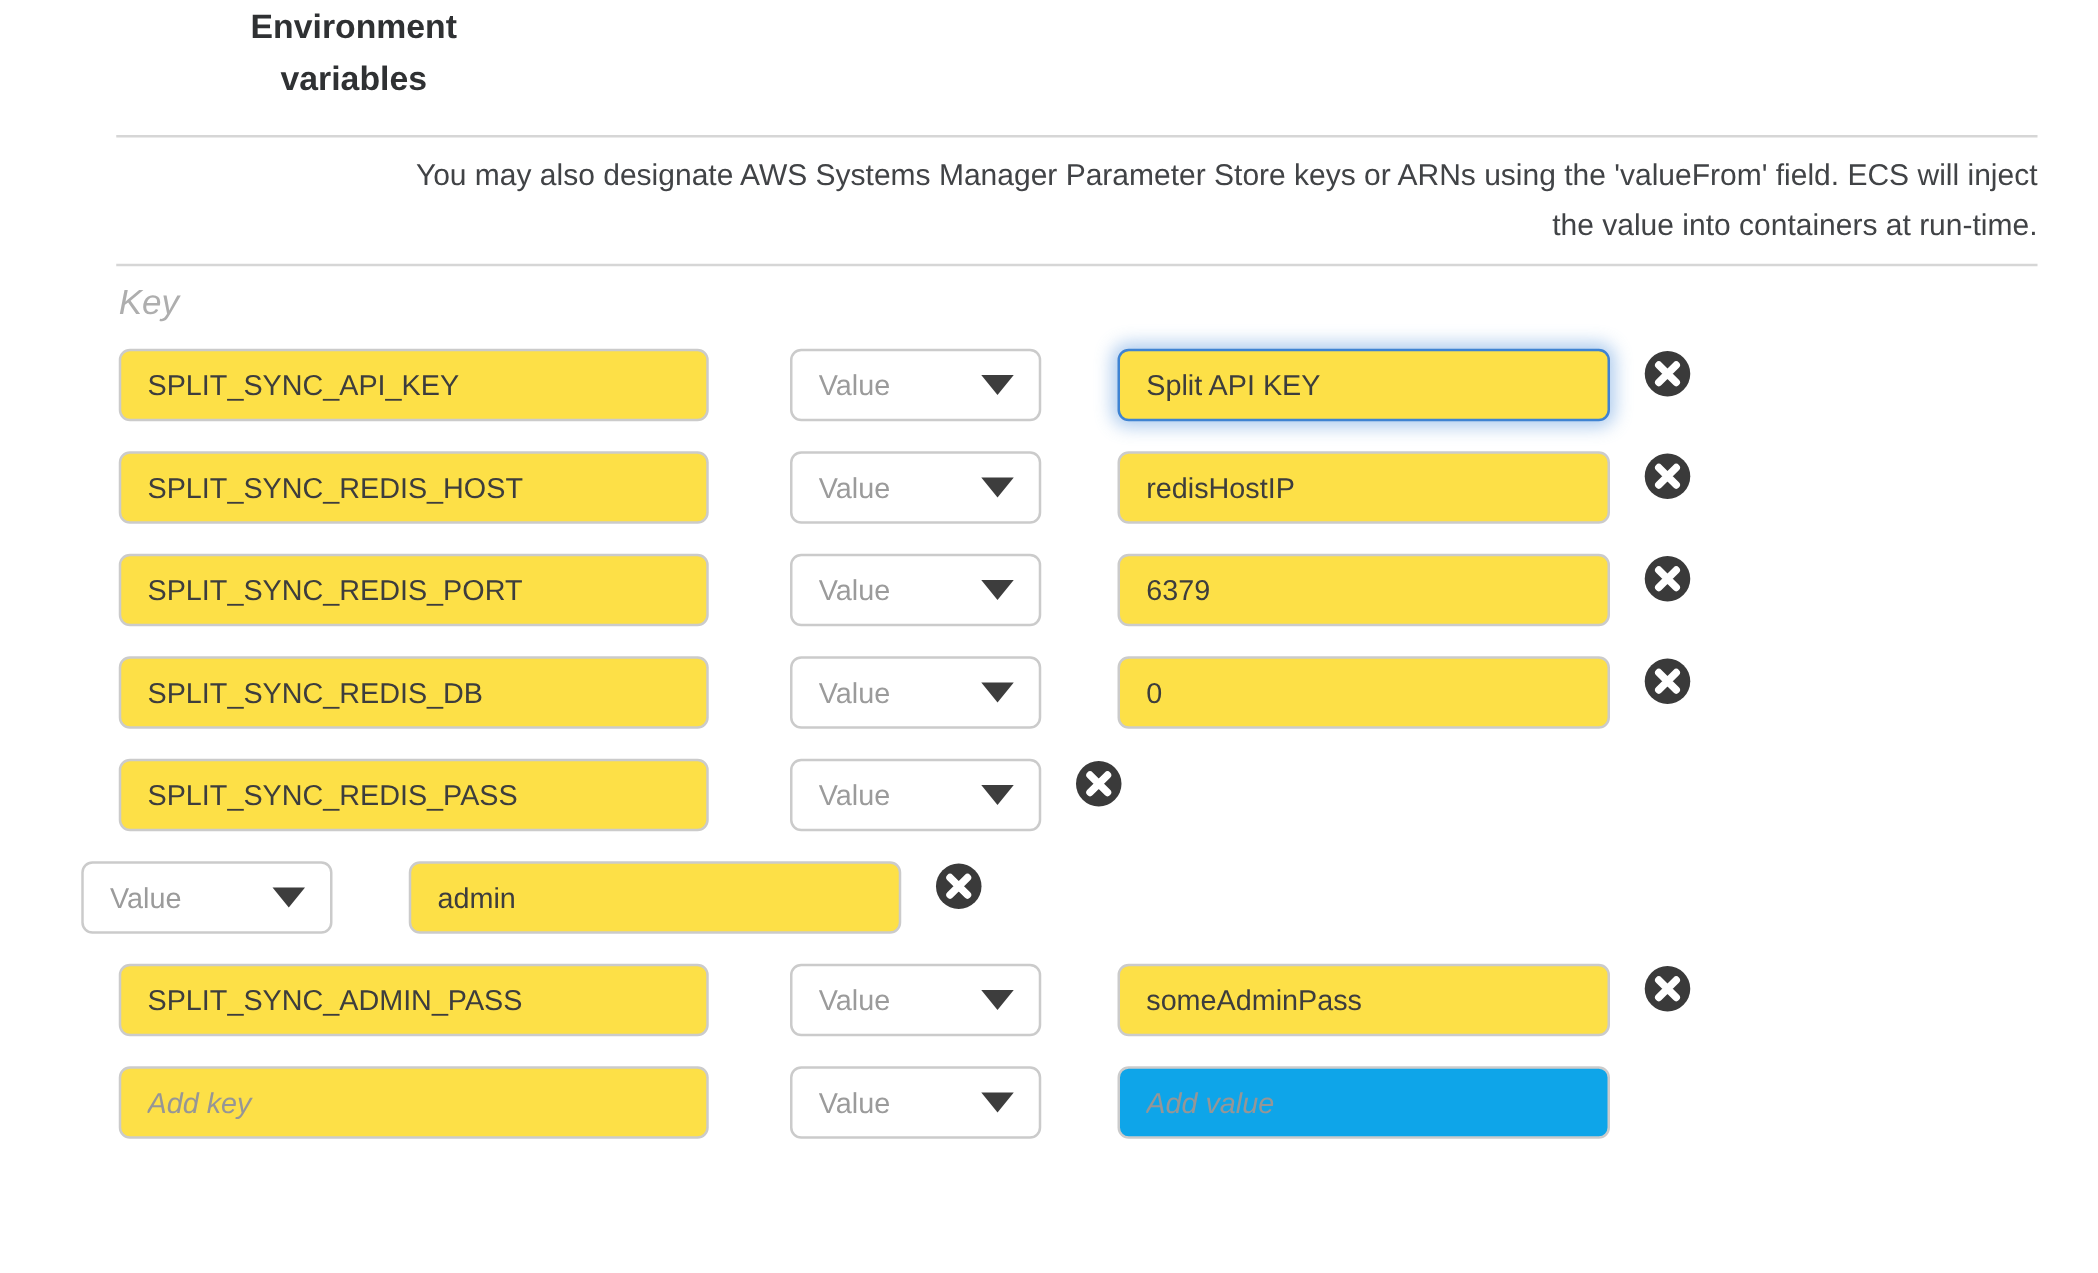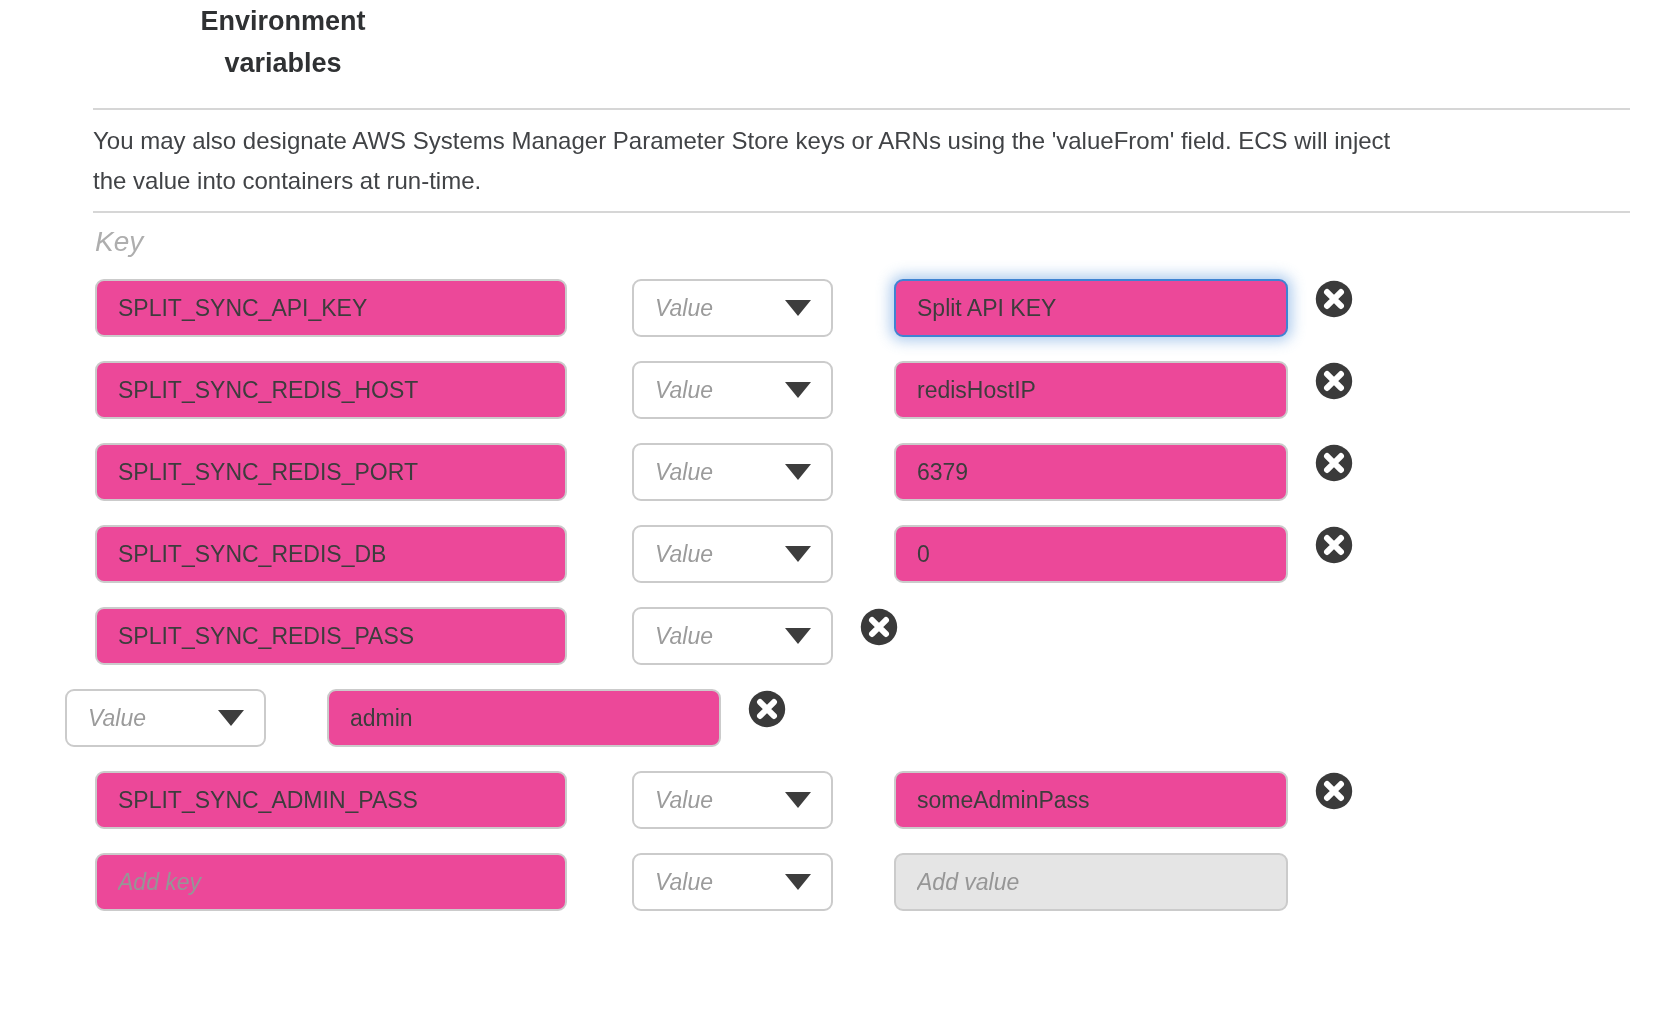--- a/index.html
+++ b/index.html
@@ -19,53 +19,53 @@
   .divider{
     border:0;border-top:2px solid #d6d6d6;height:0;
     margin:0 48px 0 93px;
   }
   .divider.top{margin-top:24px;}
   
   .description{
     margin:0 48px 0 93px;padding:11px 0 10px;
     font-size:24px;line-height:40px;color:#414346;
   }
-  .description span{display:block;}
+  .description span{display:block;text-align:right;}
   
   .key-label{
     margin:14px 0 0 95px;
     font-size:28px;line-height:30px;
     font-style:italic;color:#aeaeae;
   }
   
   .rows{margin-top:22px;}
   .row{display:flex;align-items:stretch;height:58px;margin-bottom:24px;}
   .field{
     box-sizing:border-box;height:58px;
     border:2px solid #cbcbcb;border-radius:9px;
     font-family:"Liberation Sans",sans-serif;
     font-size:23px;color:#3d3d3d;
-    padding:0 0 0 21px;outline:none;background:#ec4899;
+    padding:0 0 0 21px;outline:none;background:#fde047;
   }
   .field.key{margin-left:95px;width:472px;}
   .field.value{margin-left:61px;width:394px;}
   .field.value.focused{
     border:2px solid #3f83d2;
     box-shadow:0 0 14px 4px rgba(77,143,217,0.45);
   }
-  .field.disabled-bg{background:#e5e5e5;}
+  .field.disabled-bg{background:#0ea5e9;}
   .field::placeholder{color:#969696;font-style:italic;opacity:1;}
   
   .select{
     box-sizing:border-box;margin-left:65px;width:201px;height:58px;
     border:2px solid #cbcbcb;border-radius:9px;background:#fff;
     display:flex;align-items:center;justify-content:space-between;
     padding:0 20px 0 21px;cursor:pointer;
   }
-  .select-label{font-size:23px;font-style:italic;color:#9b9b9b;}
+  .select-label{font-size:23px;color:#9b9b9b;}
   .caret{
     width:0;height:0;
     border-left:13px solid transparent;border-right:13px solid transparent;
     border-top:16px solid #3d3d3d;
   }
   
   .remove{
     margin-left:27px;width:38px;height:38px;padding:0;border:0;
     background:transparent;cursor:pointer;
     align-self:center;position:relative;top:-9px;

